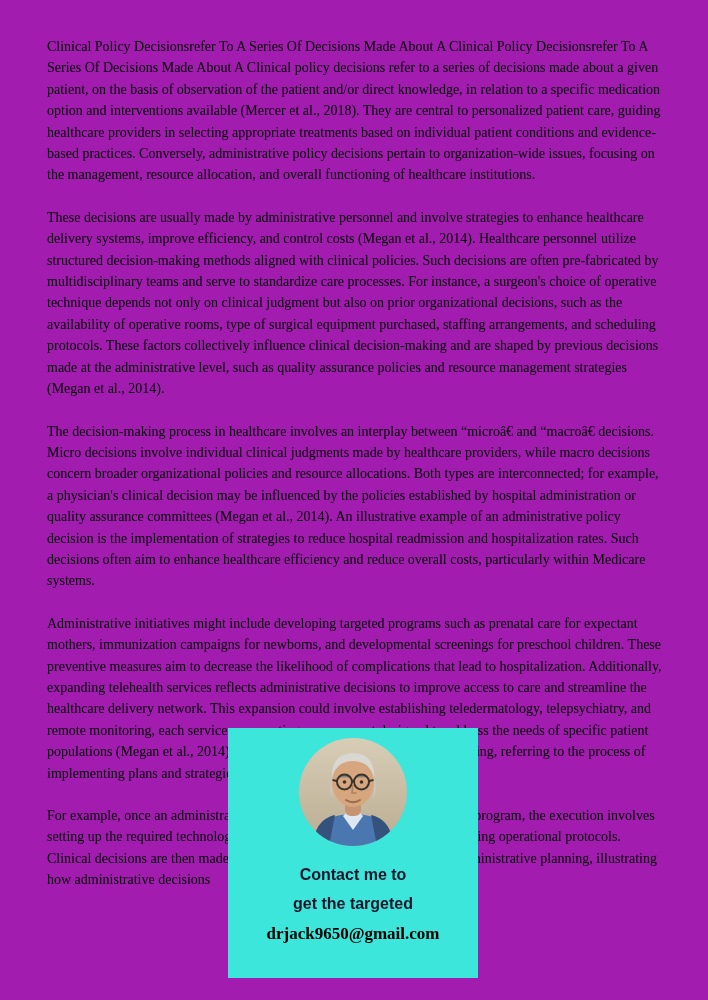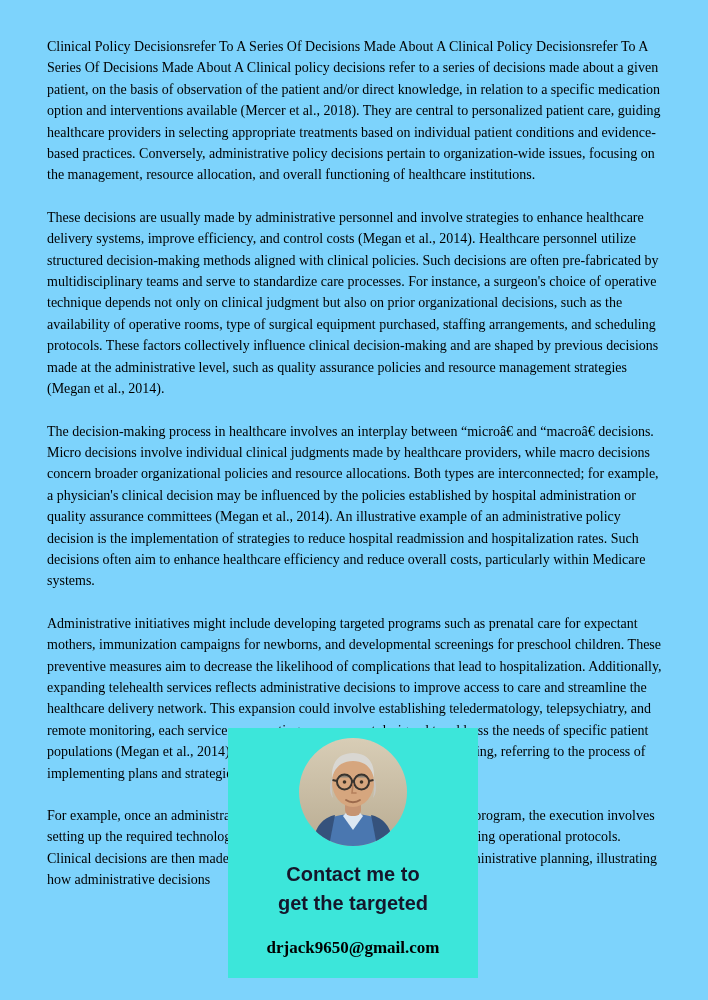--- a/index.html
+++ b/index.html
@@ -4,21 +4,21 @@
 <style>
   * { margin: 0; padding: 0; box-sizing: border-box; }
   html, body {
     width: 708px; height: 1000px;
     background: #ffffff;
     font-family: "Liberation Serif", serif;
   }
   .page {
     position: relative;
     width: 708px; height: 1000px;
-    background: #7dd3fc;
+    background: #a21caf;
     overflow: hidden;
   }
   .doc {
     position: absolute;
     left: 47px; top: 36px;
     width: 616px;
     font-size: 14px;
     line-height: 21.4px;
     color: #000000;
     text-align: left;
@@ -35,31 +35,31 @@
     width: 108px; height: 108px;
     border-radius: 50%;
     margin: 10px auto 0 auto;
     overflow: hidden;
     display: block;
   }
   .photo svg { display: block; width: 108px; height: 108px; }
   .contact-line {
     font-family: "Liberation Sans", sans-serif;
     font-weight: 700;
-    font-size: 20px;
+    font-size: 16px;
     line-height: 29px;
     color: #15162b;
   }
   .contact-line.first { margin-top: 14px; }
   .contact-email {
     font-family: "Liberation Serif", serif;
     font-weight: 700;
     font-size: 17px;
     line-height: 24px;
-    margin-top: 18px;
+    margin-top: 4px;
     color: #000000;
   }
 </style>
 </head>
 <body>
 
 <div class="page">
 
   <div class="doc">
     <p>Clinical Policy Decisionsrefer To A Series Of Decisions Made About A Clinical Policy Decisionsrefer To A Series Of Decisions Made About A Clinical policy decisions refer to a series of decisions made about a given patient, on the basis of observation of the patient and/or direct knowledge, in relation to a specific medication option and interventions available (Mercer et al., 2018). They are central to personalized patient care, guiding healthcare providers in selecting appropriate treatments based on individual patient conditions and evidence-based practices. Conversely, administrative policy decisions pertain to organization-wide issues, focusing on the management, resource allocation, and overall functioning of healthcare institutions.</p>

